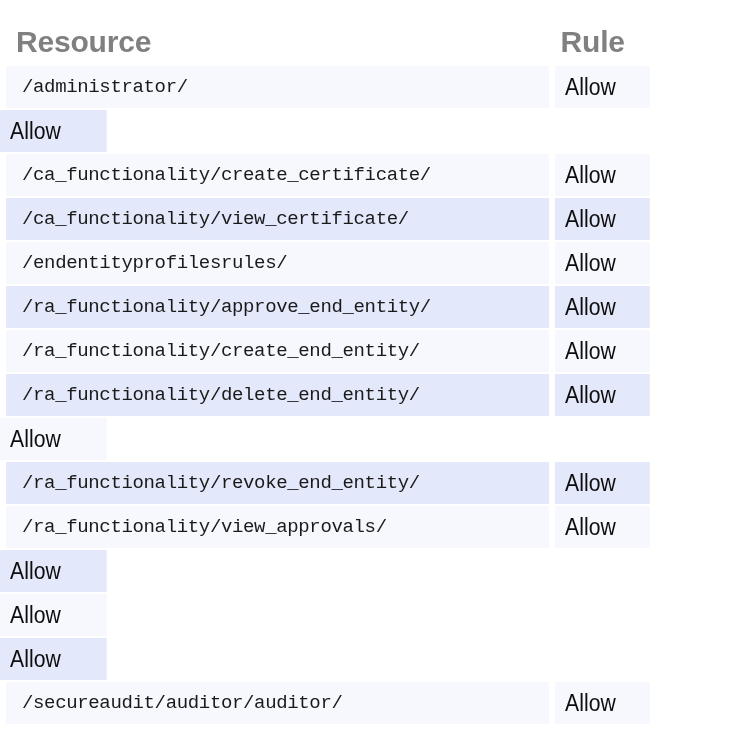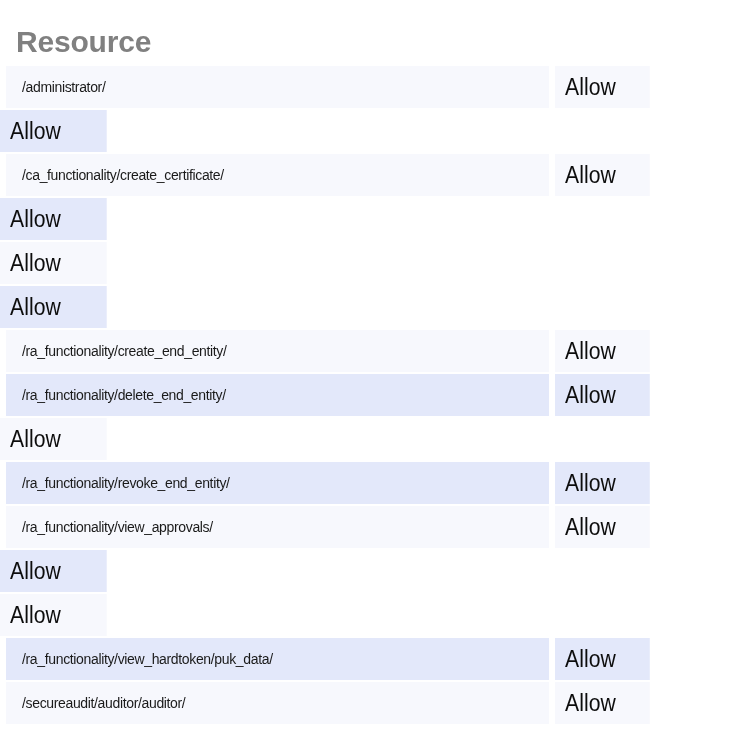--- a/index.html
+++ b/index.html
@@ -67,22 +67,22 @@
     display: flex;
     align-items: center;
     box-sizing: border-box;
     height: 42px;
   }
   .cell-resource {
     width: 624px;
     padding-left: 16px;
     padding-right: 4px;
     margin-right: 6px;
-    font-family: Liberation Sans, sans-serif;
-    font-size: 14px;
+    font-family: Liberation Mono, monospace;
+    font-size: 19px;
     line-height: 20px;
     color: #1a1a1a;
     white-space: nowrap;
     overflow: hidden;
     letter-spacing: -0.35px;
   }
   .cell-rule {
     width: 116px;
     padding-left: 11px;
     font-family: "Liberation Sans", sans-serif;
@@ -100,41 +100,45 @@
   .row.odd  .cell { background: #f7f8fd; }
   .row.even .cell { background: #e3e8fa; }
 </style>
 </head>
 <body>
 
 <div id="access-rules-table">
 
   <div class="table-header">
     <div class="th th-resource">Resource</div>
+    <div class="th th-rule">Rule</div>
   </div>
 
   <div class="rows">
       <div class="row odd">
         <div class="cell cell-resource">/administrator/</div>
         <div class="cell cell-rule">Allow</div>
       </div>
       <div class="row even">
         <div class="cell cell-rule">Allow</div>
       </div>
       <div class="row odd">
         <div class="cell cell-resource">/ca_functionality/create_certificate/</div>
         <div class="cell cell-rule">Allow</div>
       </div>
       <div class="row even">
+        <div class="cell cell-resource">/ca_functionality/view_certificate/</div>
         <div class="cell cell-rule">Allow</div>
       </div>
       <div class="row odd">
+        <div class="cell cell-resource">/endentityprofilesrules/</div>
         <div class="cell cell-rule">Allow</div>
       </div>
       <div class="row even">
+        <div class="cell cell-resource">/ra_functionality/approve_end_entity/</div>
         <div class="cell cell-rule">Allow</div>
       </div>
       <div class="row odd">
         <div class="cell cell-resource">/ra_functionality/create_end_entity/</div>
         <div class="cell cell-rule">Allow</div>
       </div>
       <div class="row even">
         <div class="cell cell-resource">/ra_functionality/delete_end_entity/</div>
         <div class="cell cell-rule">Allow</div>
       </div>
@@ -149,21 +153,20 @@
         <div class="cell cell-resource">/ra_functionality/view_approvals/</div>
         <div class="cell cell-rule">Allow</div>
       </div>
       <div class="row even">
         <div class="cell cell-rule">Allow</div>
       </div>
       <div class="row odd">
         <div class="cell cell-rule">Allow</div>
       </div>
       <div class="row even">
-        <div class="cell cell-resource">/ra_functionality/view_hardtoken/puk_data/</div>
         <div class="cell cell-rule">Allow</div>
       </div>
       <div class="row odd">
         <div class="cell cell-resource">/secureaudit/auditor/auditor/</div>
         <div class="cell cell-rule">Allow</div>
       </div>
     </div>
 
 </div>
 

